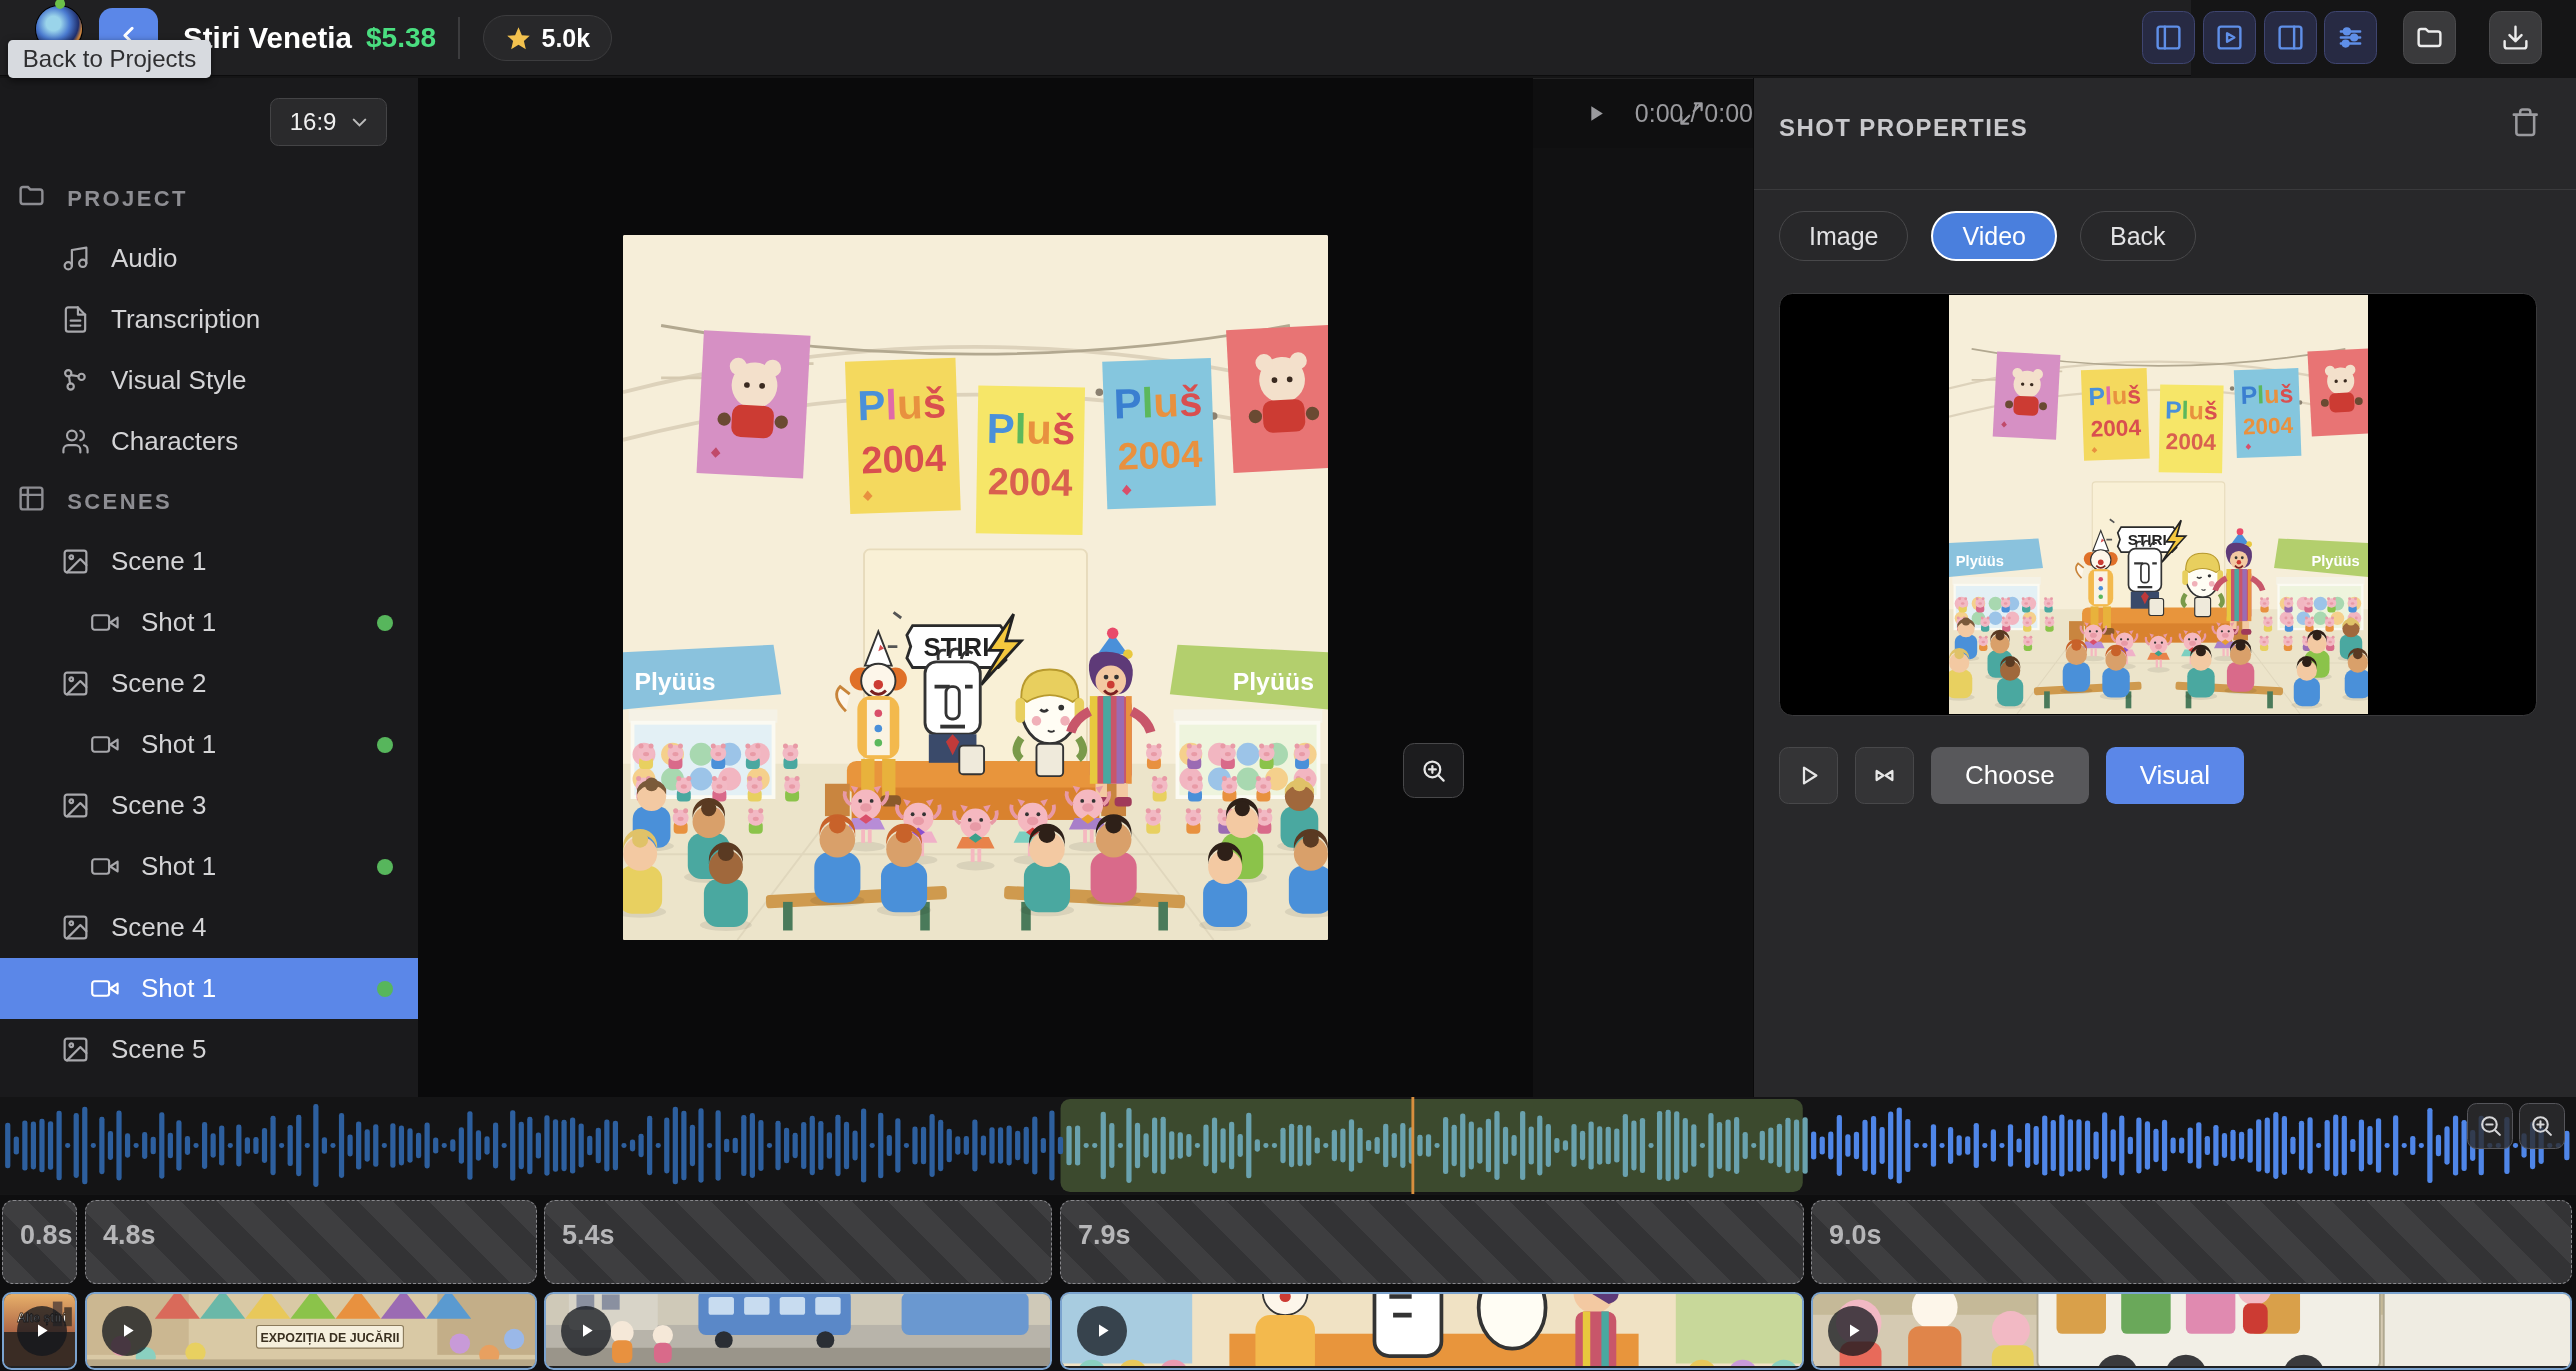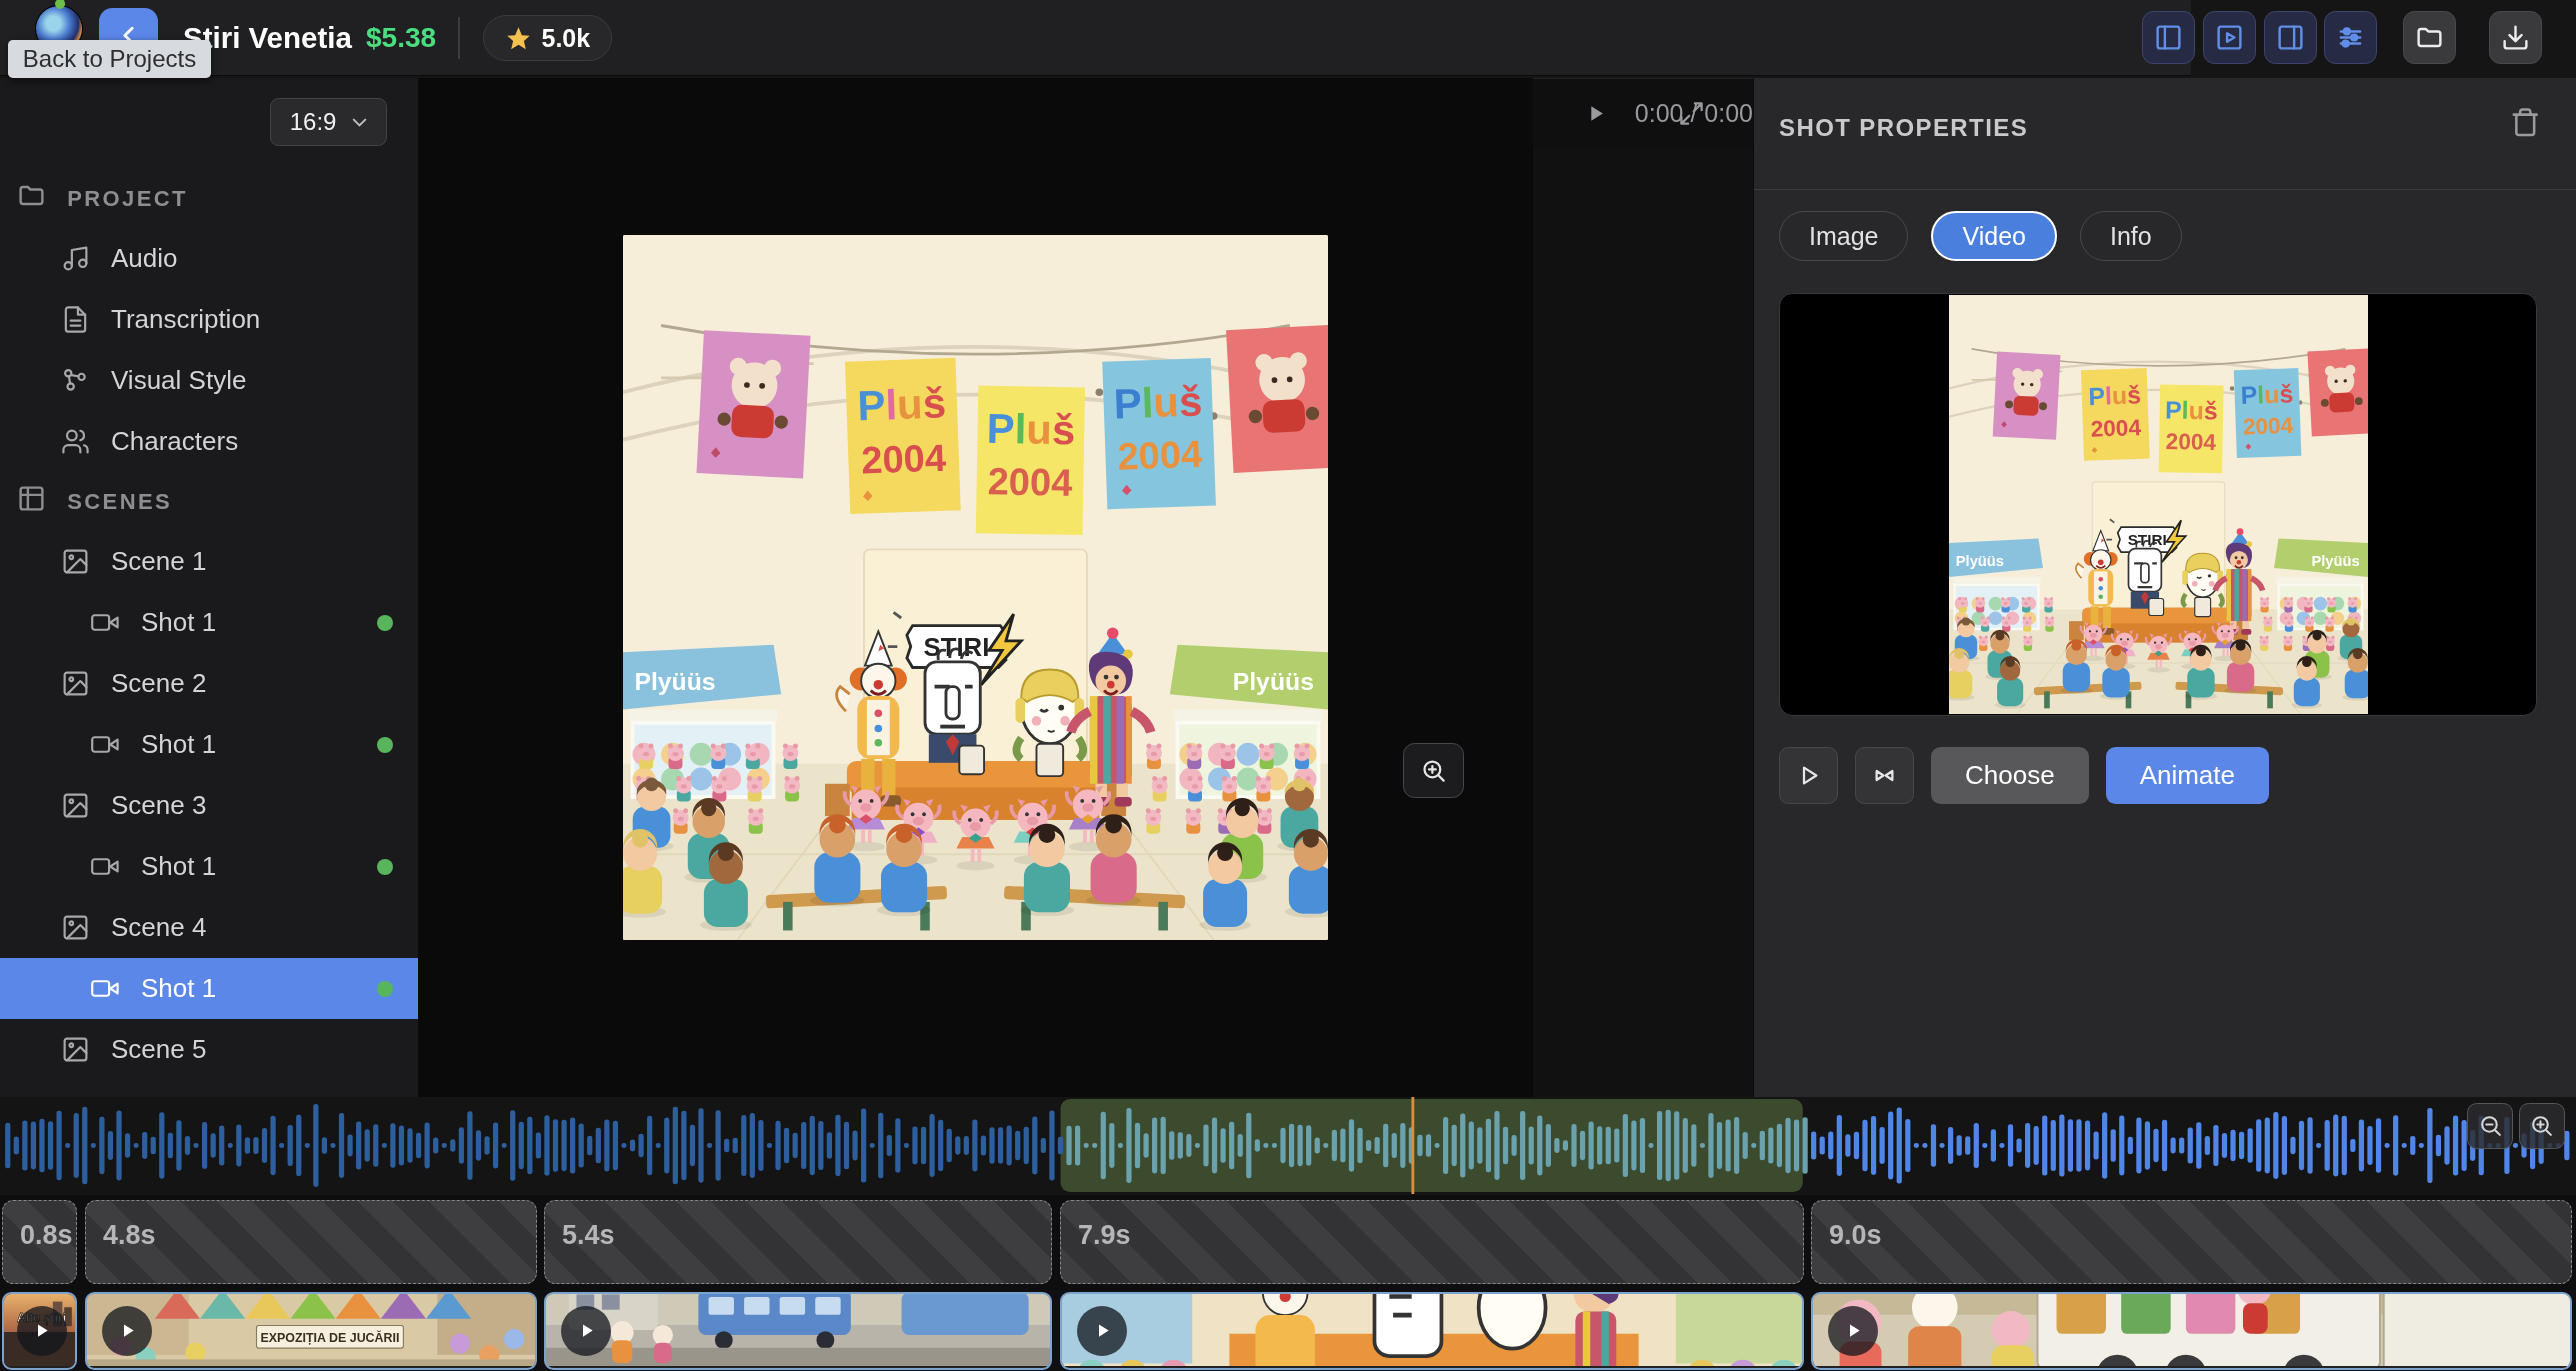--- a/index.html
+++ b/index.html
@@ -800,40 +800,40 @@
         <span id="props-title">SHOT PROPERTIES</span>
         <button id="trash-btn">
           <svg width="30.5" height="30.5" viewBox="0 0 24 24" fill="none" stroke="currentColor" stroke-width="2" stroke-linecap="round">
               <path d="M3 6h18M19 6v14a2 2 0 0 1-2 2H7a2 2 0 0 1-2-2V6M8 6V4a2 2 0 0 1 2-2h4a2 2 0 0 1 2 2v2"></path>
             </svg>
         </button>
       </div>
       <div id="tabs-row">
           <button class="tab">Image</button>
           <button class="tab active" style="background: rgb(74, 127, 221);">Video</button>
-          <button class="tab">Info</button>
+          <button class="tab">Back</button>
         </div>
       <div id="thumb-box">
         <svg width="419" height="419" viewBox="0 0 740 740">
             <use href="#toy-scene"></use>
           </svg>
       </div>
       <div id="props-actions">
         <button class="mini-btn">
           <svg width="27" height="27" viewBox="0 0 24 24" fill="none" stroke="currentColor" stroke-width="2" stroke-linejoin="round">
               <path d="M8 5v14l11-7z"></path>
             </svg>
         </button>
         <button class="mini-btn">
           <svg width="27" height="27" viewBox="0 0 24 24" fill="none" stroke="currentColor" stroke-width="2" stroke-linejoin="round">
               <path d="M5 8v8l6-4zM19 8v8l-6-4z"></path>
             </svg>
         </button>
         <button id="choose-btn">Choose</button>
-        <button id="animate-btn" style="background: rgb(91, 135, 232);">Animate</button>
+        <button id="animate-btn" style="background: rgb(91, 135, 232);">Visual</button>
       </div>
     </aside>
   </div>
 
   <div id="wave-row">
     <svg id="waveform-svg" width="2576" height="97" viewBox="0 0 2704 102">
         <rect x="1112.8" y="2" width="780.52" height="98" rx="10" fill="#3c4a2e"></rect>
         <rect x="3" y="27.05434779970232" width="5.5" height="47.89130440059536" rx="2.5" fill="#2d5f9e"></rect>
         <rect x="12" y="41.515662943681725" width="5.5" height="18.968674112636553" rx="2.5" fill="#2d5f9e"></rect>
         <rect x="21" y="24.701625633302662" width="5.5" height="52.596748733394676" rx="2.5" fill="#2d5f9e"></rect>

